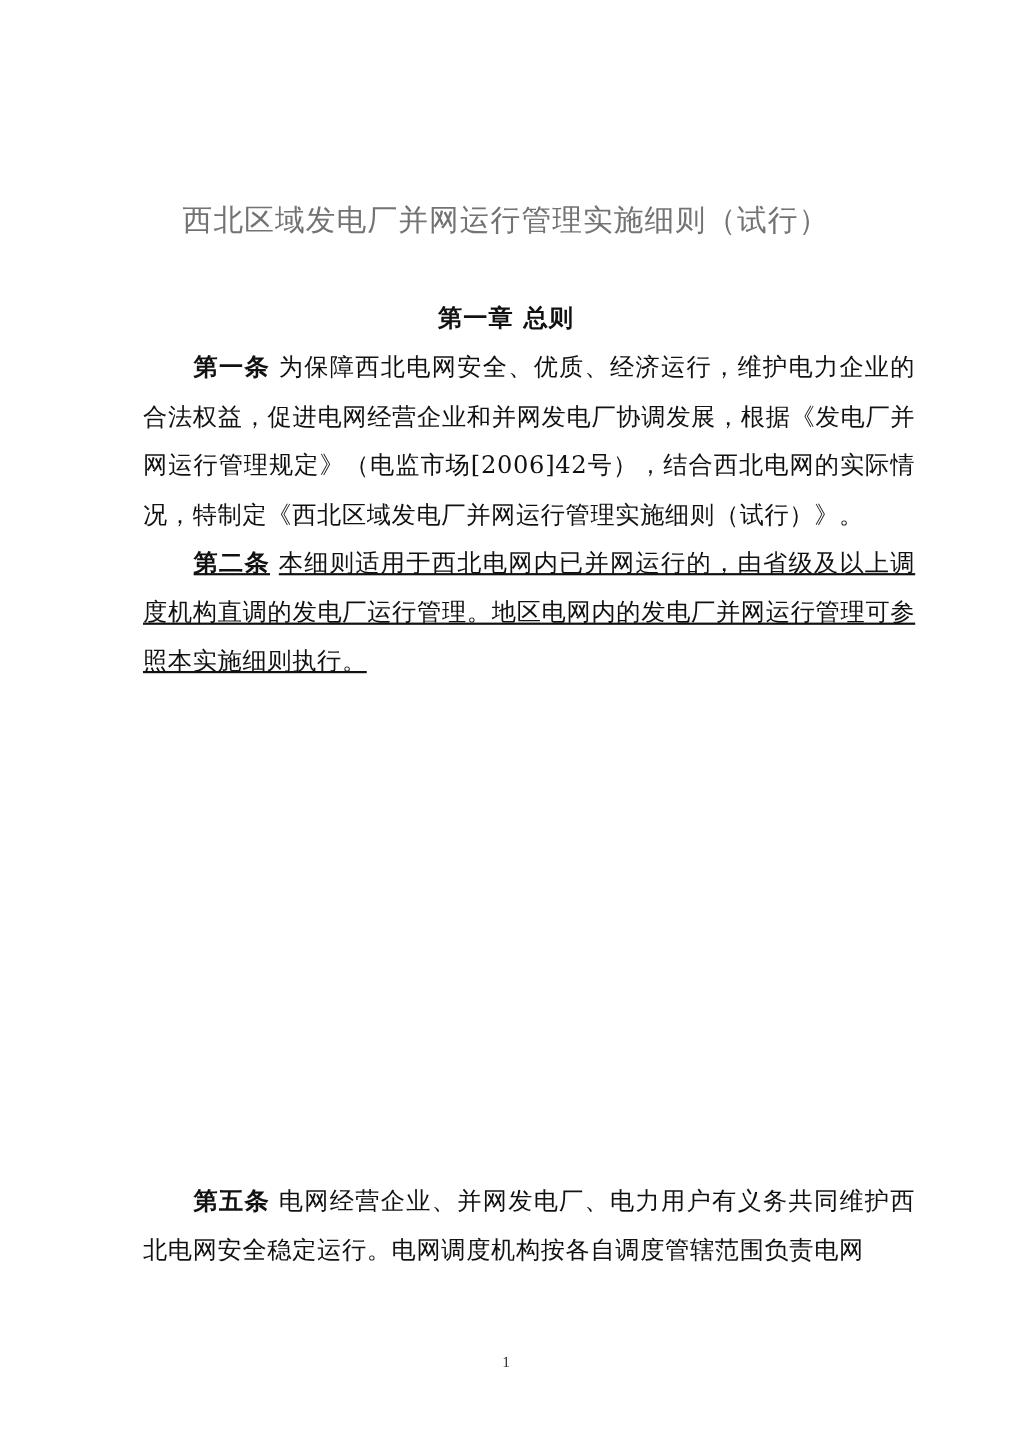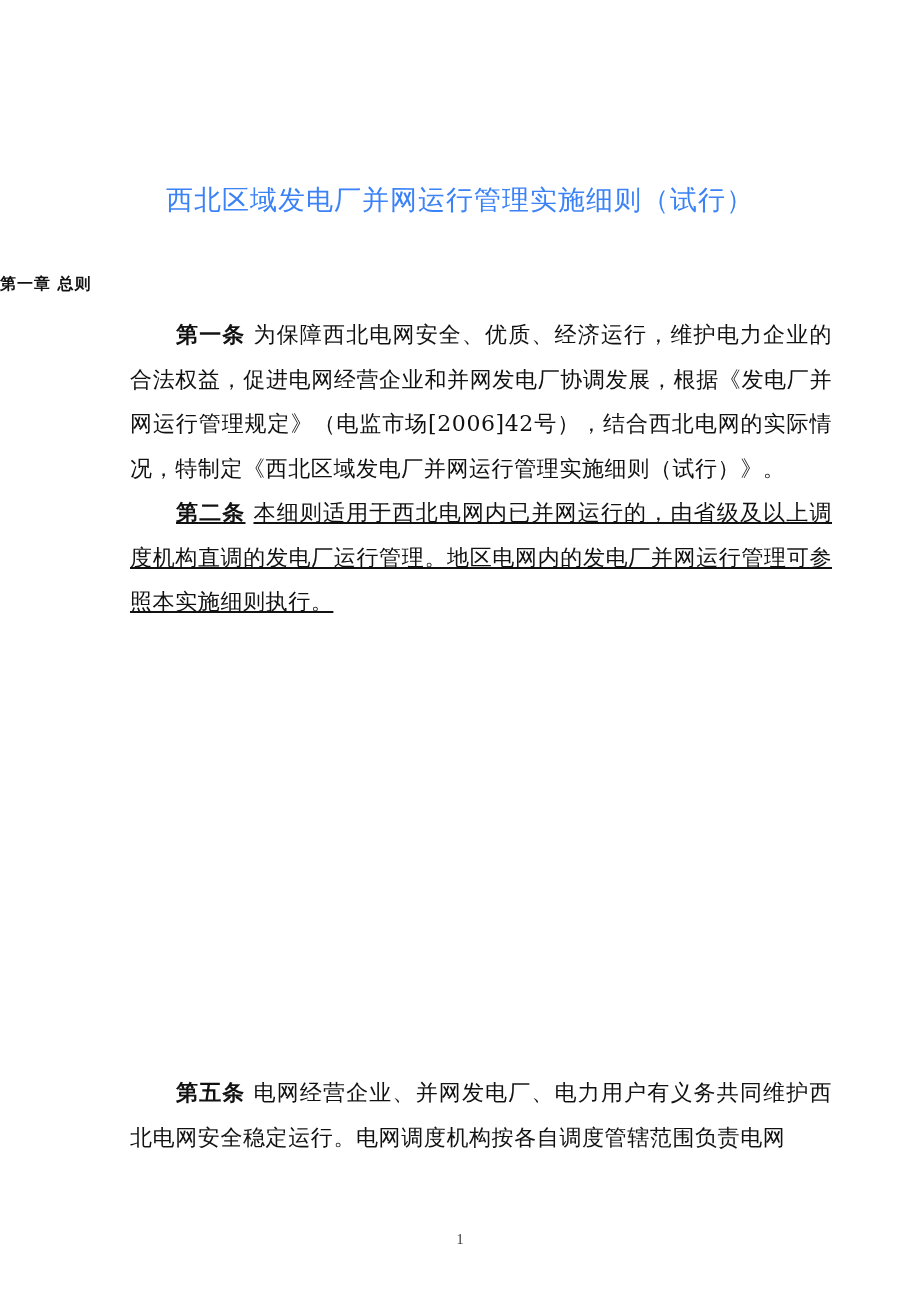--- a/index.html
+++ b/index.html
@@ -1,22 +1,22 @@
 <!DOCTYPE html>
 <html><head>
 <meta charset="utf-8">
 <style>
   html, body { margin: 0; padding: 0; background: #ffffff; }
   body { width: 920px; height: 1302px; position: relative; overflow: hidden;
          font-family: "DejaVu Serif", "Liberation Serif", serif; color: #111; }
   .page { position: absolute; left: 0; top: 0; width: 920px; height: 1302px; }
   .title { position: absolute; top: 182px; left: 0; width: 920px; text-align: center;
-           font-size: 27px; letter-spacing: 1px; font-weight: normal; color: #3b82f6; }
-  .chapter { position: absolute; left: 0; width: 920px; 
-             font-size: 16px; font-weight: bold; letter-spacing: 1px; }
+           font-size: 27px; letter-spacing: 1px; font-weight: normal; color: #737373; }
+  .chapter { position: absolute; left: 0; width: 920px; text-align: center;
+             font-size: 22px; font-weight: bold; letter-spacing: 1px; }
   .para { position: absolute; left: 110px; width: 702px; font-size: 22px;
           line-height: 44.5px; text-align: justify; text-align-last: left;
           letter-spacing: 0.6px; margin-left: 20px; }
   .para .lead { font-weight: bold; margin-left: 46px; margin-right: 8px; }
   .watermark { position: absolute; left: 262px; top: 588px; font-family: "Liberation Sans", sans-serif;
                font-size: 70px; color: rgba(200,200,200,0.35); letter-spacing: 2px; pointer-events: none; }
   .page-number { position: absolute; top: 1232px; left: 0; width: 920px; text-align: center;
                  font-size: 14px; color: #333; font-family: "Liberation Serif", serif; }
 </style>
 </head>

